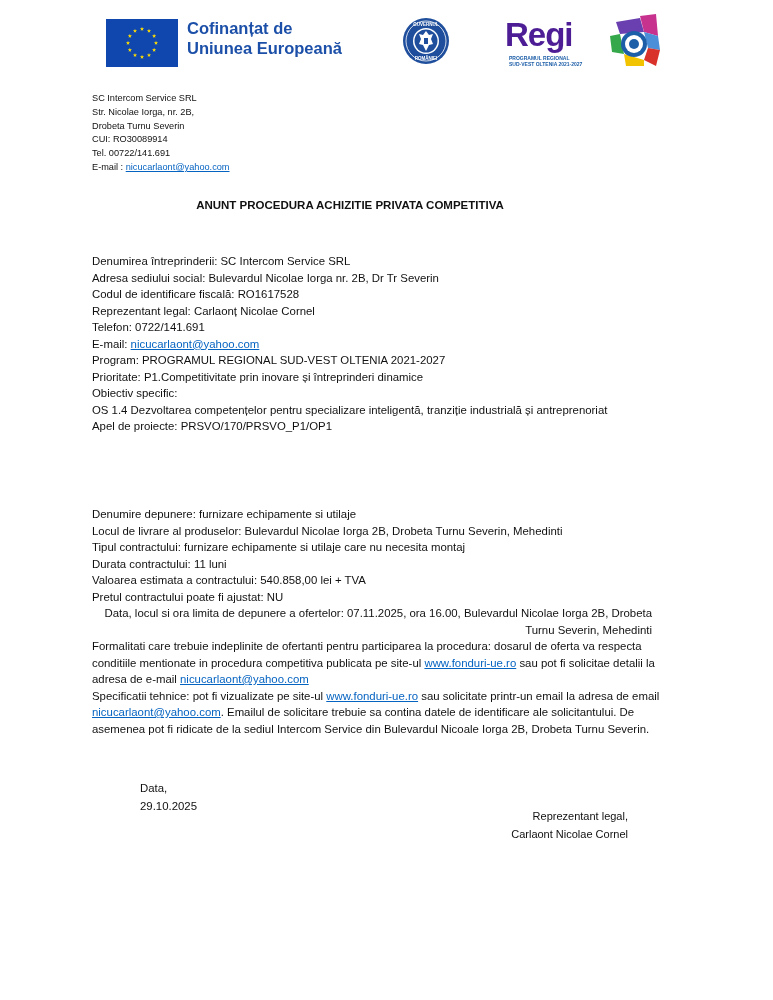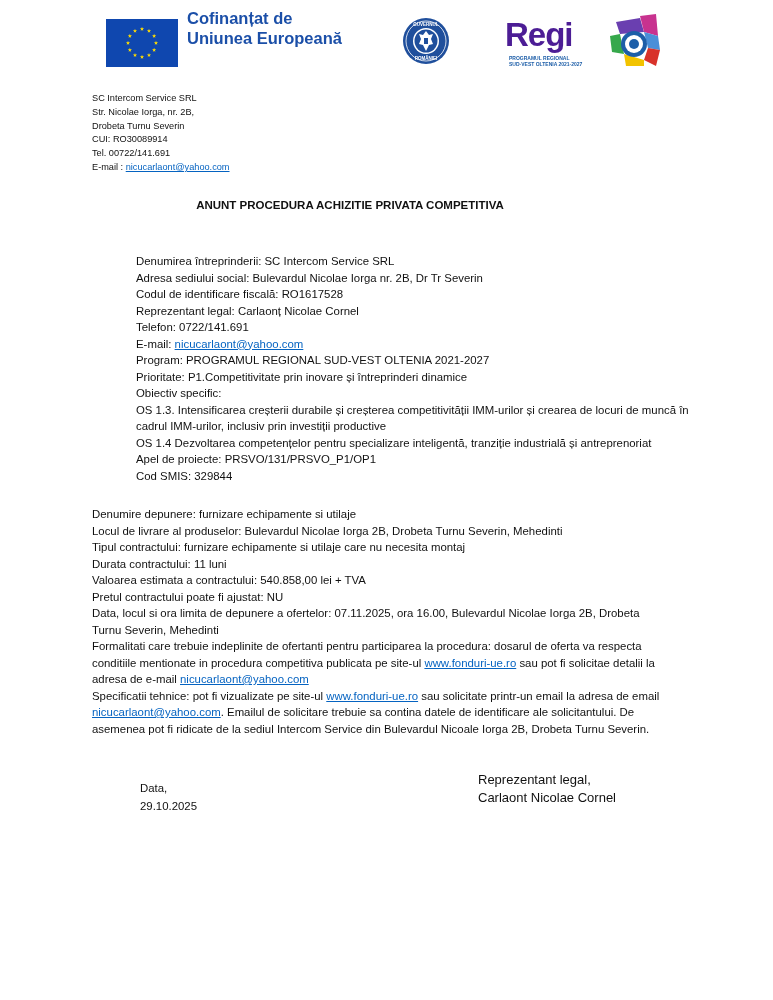--- a/index.html
+++ b/index.html
@@ -2,39 +2,39 @@
 <html><head>
 <meta charset="utf-8">
 <style>
   html, body { margin: 0; padding: 0; background: #ffffff; }
   body { width: 773px; height: 1000px; position: relative; overflow: hidden; font-family: "Liberation Sans", sans-serif; color: #111; }
   .abs { position: absolute; }
   a, .link { color: #0563c1; text-decoration: underline; }
 
   
   .eu-flag { left: 106px; top: 19px; width: 72px; height: 48px; background: #0f47af; }
-  .eu-text { left: 187px; top: 8px; color: #1b4fa8; font-weight: bold; font-size: 16.5px; line-height: 20px; }
+  .eu-text { left: 187px; top: 18px; color: #1b4fa8; font-weight: bold; font-size: 16.5px; line-height: 20px; }
   .gov-seal { left: 402px; top: 17px; width: 48px; height: 48px; }
   .regio { left: 505px; top: 12px; width: 158px; height: 58px; }
   .regio-word { left: 0; top: 0; font-size: 33px; font-weight: bold; color: #4c1d95; letter-spacing: -1px; line-height: 46px; }
   .regio-sub { left: 4px; top: 43px; font-size: 5px; font-weight: bold; color: #1d5ea8; line-height: 6px; }
 
   
   .sender { left: 92px; top: 92px; font-size: 9.2px; line-height: 13.8px; }
 
   .title { left: 0; width: 700px; top: 199px; text-align: center; font-weight: bold; font-size: 11.5px; }
 
   .body-text { left: 92px; font-size: 11.4px; line-height: 16.5px; width: 600px; }
-  .sec1 { top: 253px; margin-left: 44px; }
+  .sec1 { top: 253px; }
   .sec2 { top: 506px; }
   .line { white-space: nowrap; }
   .wrap { white-space: normal; }
 
   .sig-left { left: 140px; top: 779px; width: 80px; text-align: left; font-size: 11.4px; line-height: 18px; }
-  .sig-right { left: 478px; top: 771px; width: 150px; text-align: left; font-size: 13px; line-height: 18px; }
+  .sig-right { left: 478px; top: 807px; width: 150px; text-align: right; font-size: 11px; line-height: 18px; }
 </style>
 </head>
 <body>
 
 <div class="abs eu-flag">
   <svg width="72" height="48" viewBox="0 0 72 48">
     <g fill="#ffdd00" id="eu-stars">
         <polygon points="36.00,7.80 36.53,9.27 38.09,9.32 36.86,10.28 37.29,11.78 36.00,10.90 34.71,11.78 35.14,10.28 33.91,9.32 35.47,9.27"></polygon>
         <polygon points="43.00,9.68 43.53,11.15 45.09,11.20 43.86,12.15 44.29,13.66 43.00,12.78 41.71,13.66 42.14,12.15 40.91,11.20 42.47,11.15"></polygon>
         <polygon points="48.12,14.80 48.65,16.27 50.22,16.32 48.98,17.28 49.42,18.78 48.12,17.90 46.83,18.78 47.27,17.28 46.03,16.32 47.60,16.27"></polygon>
@@ -101,34 +101,32 @@
 <div class="abs body-text sec1">
   <div class="line">Denumirea întreprinderii: SC Intercom Service SRL</div>
   <div class="line">Adresa sediului social: Bulevardul Nicolae Iorga nr. 2B, Dr Tr Severin</div>
   <div class="line">Codul de identificare fiscală: RO1617528</div>
   <div class="line">Reprezentant legal: Carlaonț Nicolae Cornel</div>
   <div class="line">Telefon: 0722/141.691</div>
   <div class="line"><span>E-mail: </span><a class="link">nicucarlaont@yahoo.com</a></div>
   <div class="line">Program: PROGRAMUL REGIONAL SUD-VEST OLTENIA 2021-2027</div>
   <div class="line">Prioritate: P1.Competitivitate prin inovare și întreprinderi dinamice</div>
   <div class="line">Obiectiv specific:</div>
-  <div class="wrap" style="width:555px;">OS 1.3. Intensificarea creșterii durabile și creșterea competitivității IMM-urilor și crearea de locuri de muncă în cadrul IMM-urilor, inclusiv prin investiții productive</div>
   <div class="line">OS 1.4 Dezvoltarea competențelor pentru specializare inteligentă, tranziție industrială și antreprenoriat</div>
-  <div class="line">Apel de proiecte: PRSVO/131/PRSVO_P1/OP1</div>
-  <div class="line">Cod SMIS: 329844</div>
+  <div class="line">Apel de proiecte: PRSVO/170/PRSVO_P1/OP1</div>
 </div>
 
 <div class="abs body-text sec2">
   <div class="line">Denumire depunere: furnizare echipamente si utilaje</div>
   <div class="line">Locul de livrare al produselor: Bulevardul Nicolae Iorga 2B, Drobeta Turnu Severin, Mehedinti</div>
   <div class="line">Tipul contractului: furnizare echipamente si utilaje care nu necesita montaj</div>
   <div class="line">Durata contractului: 11 luni</div>
   <div class="line">Valoarea estimata a contractului: 540.858,00 lei + TVA</div>
   <div class="line">Pretul contractului poate fi ajustat: NU</div>
-  <div class="wrap" style="width:560px;">Data, locul si ora limita de depunere a ofertelor: 07.11.2025, ora 16.00, Bulevardul Nicolae Iorga 2B, Drobeta Turnu Severin, Mehedinti</div>
+  <div class="wrap" style="width:560px;text-align:right;">Data, locul si ora limita de depunere a ofertelor: 07.11.2025, ora 16.00, Bulevardul Nicolae Iorga 2B, Drobeta Turnu Severin, Mehedinti</div>
   <div class="wrap" style="width:565px;"><span>Formalitati care trebuie indeplinite de ofertanti pentru participarea la procedura: dosarul de oferta va respecta conditiile mentionate in procedura competitiva publicata pe site-ul </span><a class="link">www.fonduri-ue.ro</a><span> sau pot fi solicitae detalii la adresa de e-mail </span><a class="link">nicucarlaont@yahoo.com</a></div>
   <div class="wrap" style="width:568px;"><span>Specificatii tehnice: pot fi vizualizate pe site-ul </span><a class="link">www.fonduri-ue.ro</a><span> sau solicitate printr-un email la adresa de email </span><a class="link">nicucarlaont@yahoo.com</a><span>. Emailul de solicitare trebuie sa contina datele de identificare ale solicitantului. De asemenea pot fi ridicate de la sediul Intercom Service din Bulevardul Nicoale Iorga 2B, Drobeta Turnu Severin.</span></div>
 </div>
 
 <div class="abs sig-left">
   <div>Data,</div>
   <div>29.10.2025</div>
 </div>
 <div class="abs sig-right">
   <div>Reprezentant legal,</div>

